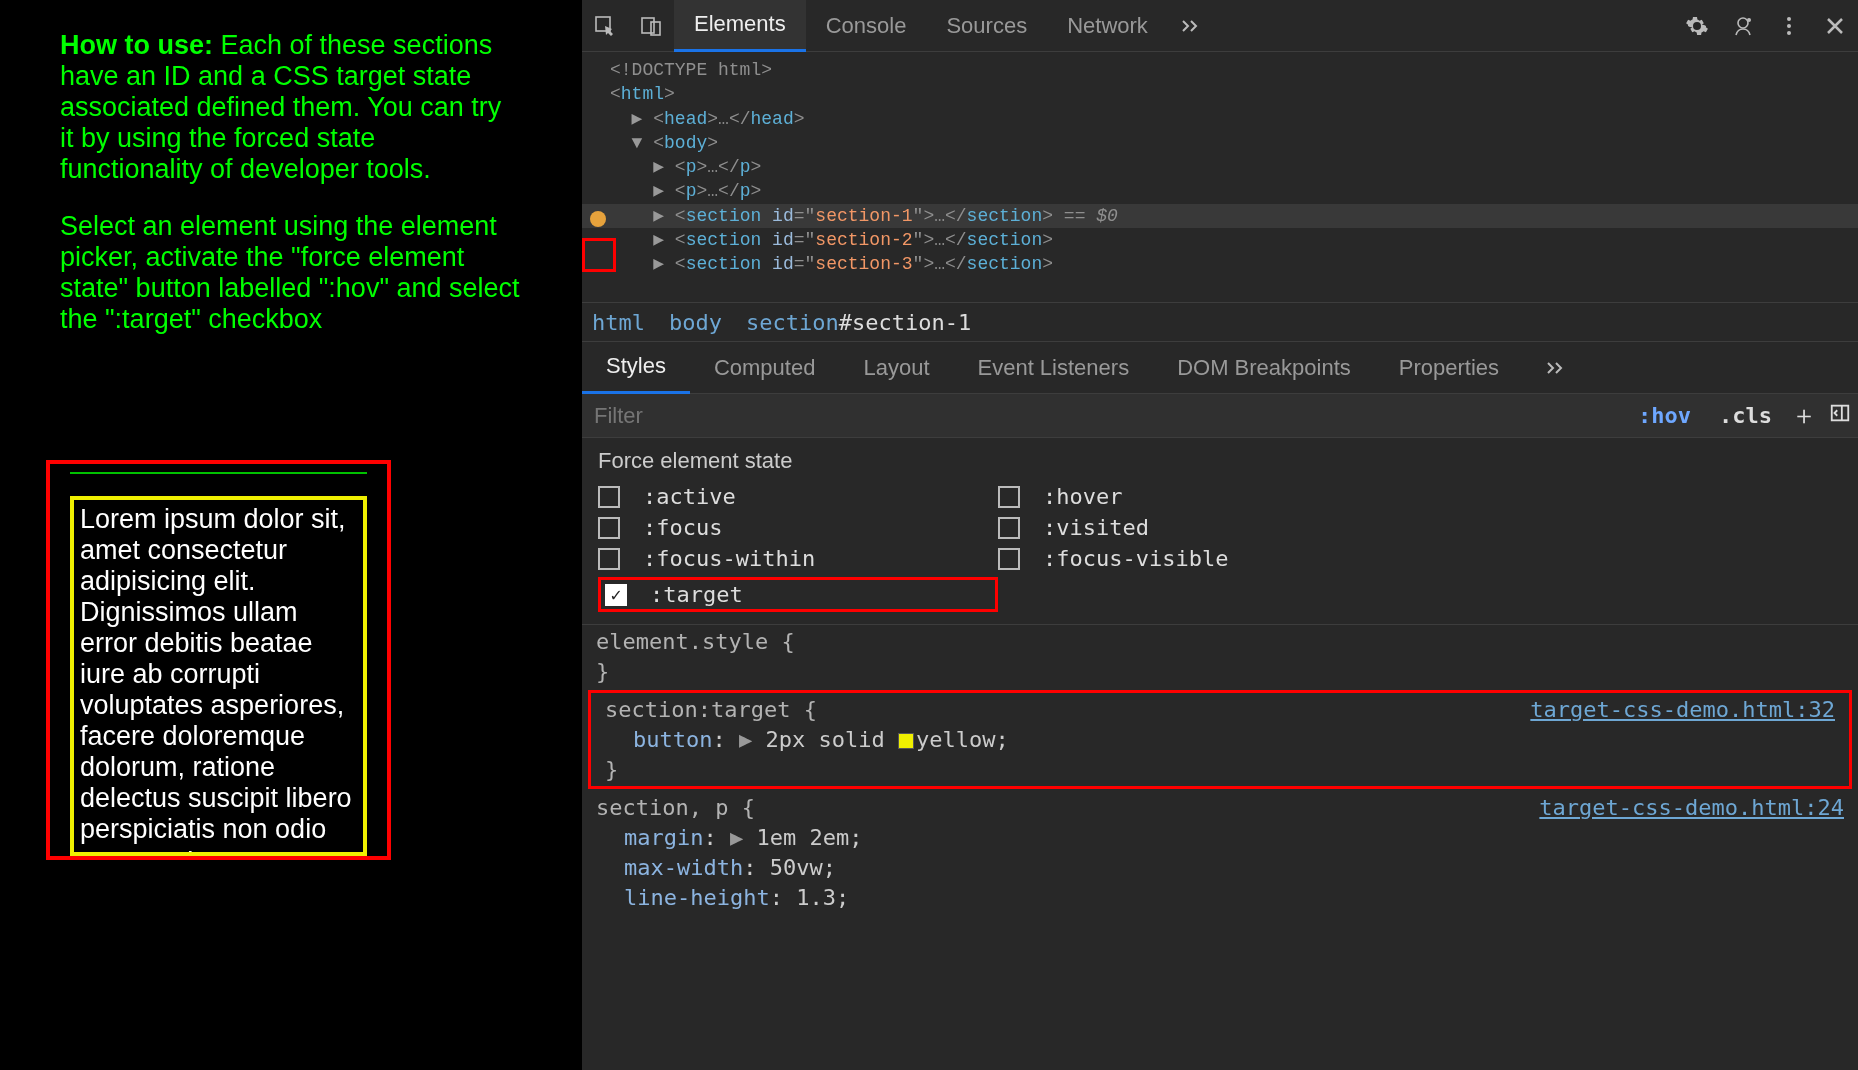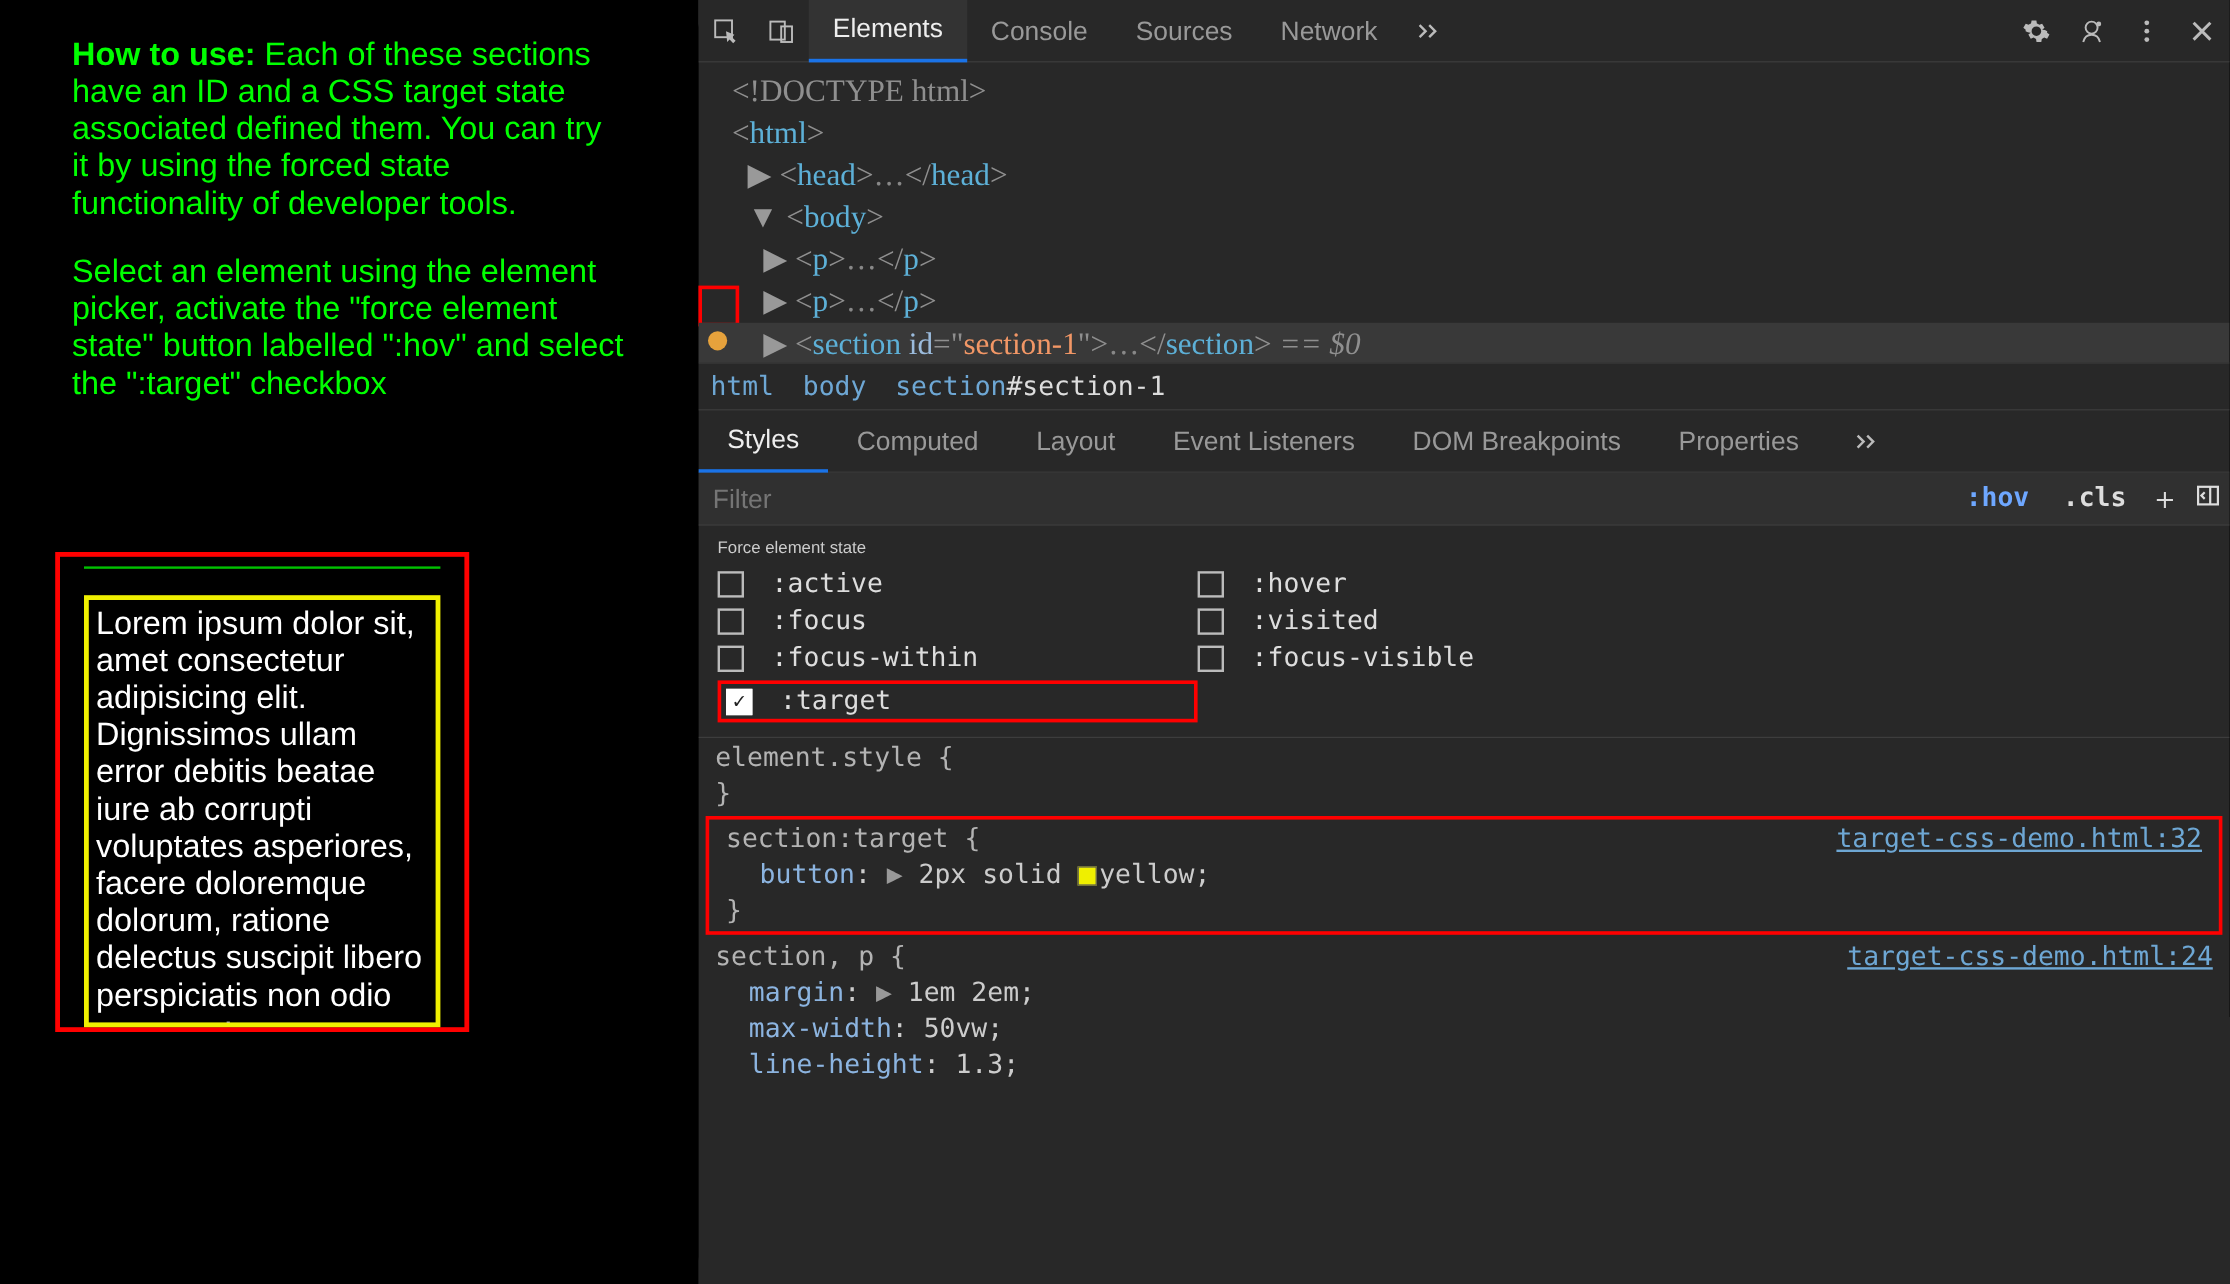--- a/index.html
+++ b/index.html
@@ -94,22 +94,22 @@
     color: #eee;
     border-bottom: 3px solid #1a73e8;
   }
   .dt-right-icons {
     margin-left: auto;
     display: flex;
     align-items: center;
   }
   
   .dom-tree {
-    font-family: Liberation Serif, serif;
-    font-size: 26px;
+    font-family: Liberation Mono, monospace;
+    font-size: 18px;
     line-height: 1.35;
     padding: 6px 0 6px 0;
     color: #ccc;
     height: 250px;
     overflow: hidden;
   }
   .dom-line { white-space: pre; padding-left: 28px; position: relative; }
   .dom-line .arrow { color: #999; }
   .dom-line.selected { background: #393939; }
   .bp-dot {
@@ -207,21 +207,21 @@
   
   .force-panel {
     padding: 10px 16px 12px 16px;
     border-bottom: 1px solid #3d3d3d;
     font-family: Menlo, Consolas, monospace;
     font-size: 22px;
     color: #ddd;
   }
   .force-title {
     font-family: -apple-system, Arial, sans-serif;
-    font-size: 14px;
+    font-size: 22px;
     margin-bottom: 10px;
     color: #ccc;
   }
   .force-grid {
     display: grid;
     grid-template-columns: 400px 400px;
     row-gap: 6px;
   }
   .chk {
     display: flex;

